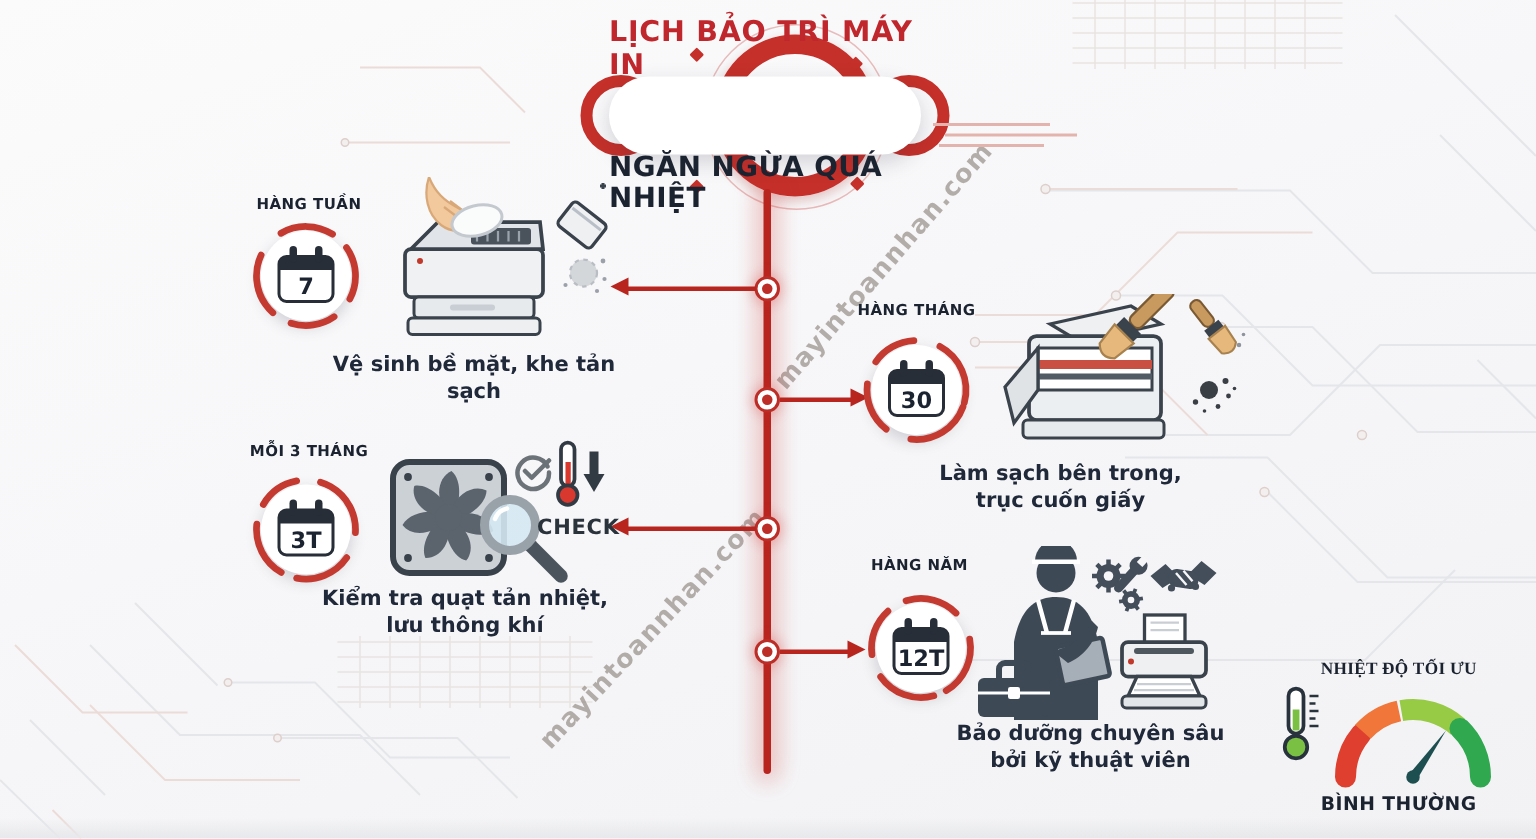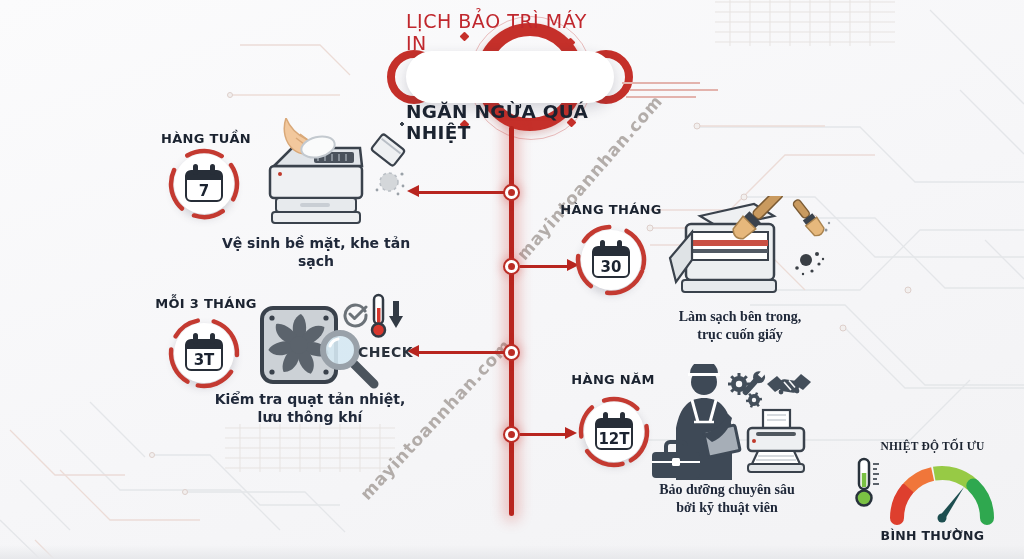--- a/index.html
+++ b/index.html
@@ -24,37 +24,37 @@
   .badge-outline{left:469px;top:16px;width:122px;height:122px;border-radius:50%;
     border:1.5px solid rgba(197,48,42,.30);}
   .badge-ring{left:476px;top:23px;width:108px;height:108px;border-radius:50%;
     border:13px solid #c5302a;box-sizing:border-box;
     box-shadow:0 3px 8px rgba(160,30,25,.25), inset 0 2px 4px rgba(255,255,255,.35);}
   .badge-diamond{width:7px;height:7px;background:#c5302a;transform:rotate(45deg);border-radius:1px;}
   .cap{width:54px;height:54px;border-radius:50%;border:8px solid #c5302a;box-sizing:border-box;}
   .title-pill{left:406px;top:51px;width:208px;height:52px;border-radius:26px;background:#fff;
     box-shadow:0 5px 14px rgba(40,40,60,.18);display:flex;flex-direction:column;
     align-items:center;justify-content:center;line-height:1.15;}
-  .title-line1{font-size:19px;font-weight:normal;color:#c0272d;letter-spacing:.5px;}
+  .title-line1{font-size:19px;font-weight:bold;color:#c0272d;letter-spacing:.5px;}
   .title-line2{font-size:18.5px;font-weight:bold;color:#1b2330;letter-spacing:.3px;margin-top:46px;}
   .speedline{height:1.5px;background:#e3b3ad;}
   
   .tl-line{left:509px;top:126px;width:5px;height:390px;background:#b8251f;border-radius:4px;
     box-shadow:0 0 14px 5px rgba(205,45,38,.28);}
   .tl-node{width:17px;height:17px;border-radius:50%;background:#fff;border:2.5px solid #bb2d26;
     box-sizing:border-box;display:flex;align-items:center;justify-content:center;
     box-shadow:0 0 8px 2px rgba(205,45,38,.25);}
   .tl-node::after{content:"";width:7px;height:7px;border-radius:50%;background:#bb2d26;}
   .conn{height:2.5px;background:#b8251f;}
   .arrow-left{width:0;height:0;border-top:6.5px solid transparent;border-bottom:6.5px solid transparent;
     border-right:12px solid #b8251f;}
   .arrow-right{width:0;height:0;border-top:6.5px solid transparent;border-bottom:6.5px solid transparent;
     border-left:12px solid #b8251f;}
   
-  .sec-label{font-size:13px;font-weight:bold;color:#1b2330;letter-spacing:.3px;text-align:center;width:140px;}
+  .sec-label{font-size:10px;font-weight:bold;color:#1b2330;letter-spacing:.3px;text-align:center;width:140px;}
   .caption{font-size:14px;font-weight:600;color:#20293a;text-align:center;width:210px;line-height:1.25;}
   .check-label{font-size:14px;font-weight:bold;color:#2a323c;letter-spacing:.5px;}
   
   .cal-badge{width:76px;height:76px;}
   .cal-white{position:absolute;left:8px;top:8px;width:60px;height:60px;border-radius:50%;background:#fff;
     box-shadow:0 4px 10px rgba(60,60,80,.22);}
   .cal-icon{position:absolute;left:19px;top:24px;width:38px;height:32px;background:#fff;
     border:2.5px solid #272e38;border-radius:6px;box-sizing:border-box;}
   .cal-head{position:absolute;left:-1px;top:-1px;right:-1px;height:9px;background:#272e38;
     border-radius:4px 4px 0 0;}
@@ -243,21 +243,21 @@
   </svg>
   <svg class="abs" style="left:790px;top:244px;" width="36" height="36" viewBox="0 0 36 36">
     <circle cx="16" cy="16" r="6" fill="#3a3f45"></circle>
     <circle cx="27" cy="10" r="2" fill="#3a3f45"></circle>
       <circle cx="29" cy="20" r="1.6" fill="#3a3f45"></circle>
     <circle cx="7" cy="24" r="1.8" fill="#3a3f45"></circle>
       <circle cx="22" cy="27" r="1.6" fill="#3a3f45"></circle>
     <circle cx="33" cy="15" r="1.2" fill="#3a3f45"></circle>
       <circle cx="13" cy="30" r="1.2" fill="#3a3f45"></circle>
   </svg>
-  <div class="abs caption" style="left:635px;top:308px;font-family:Liberation Serif, serif;">
+  <div class="abs caption" style="left:602px;top:308px;">
     <span>Làm sạch bên trong,</span><br>
     <span>trục cuốn giấy</span>
   </div>
 
   <div class="abs sec-label" style="left:136px;top:296px;">MỖI 3 THÁNG</div>
   <div class="abs cal-badge" style="left:166px;top:315px;">
     <div class="cal-white"></div>
     <svg class="abs" width="76" height="76">
       <circle cx="38" cy="38" r="33" fill="none" stroke="#c43a31" stroke-width="4.5" stroke-linecap="round" stroke-dasharray="38 14 28 16 44 18" transform="rotate(120 38 38)"></circle>
     </svg>
@@ -415,21 +415,21 @@
   <svg class="abs" style="left:742px;top:408px;" width="68" height="68" viewBox="0 0 68 68">
     <rect x="21" y="2" width="27" height="19" fill="#ffffff" stroke="#3a424c" stroke-width="2.2"></rect>
     <path d="M25,7 h19 M25,12 h19" stroke="#c9ced4" stroke-width="1.5"></path>
     <rect x="6" y="20" width="56" height="23" rx="4" fill="#eef0f2" stroke="#3a424c" stroke-width="2.5"></rect>
     <rect x="14" y="24" width="40" height="4" rx="2" fill="#50585f"></rect>
     <circle cx="12" cy="33" r="2" fill="#c0392b"></circle>
     <polygon points="16,43 52,43 58,56 10,56" fill="#ffffff" stroke="#3a424c" stroke-width="2.2"></polygon>
     <path d="M16,48 h36 M14,52 h40" stroke="#c9ced4" stroke-width="1.5"></path>
     <rect x="6" y="56" width="56" height="8" rx="3" fill="#e3e6e9" stroke="#3a424c" stroke-width="2"></rect>
   </svg>
-  <div class="abs caption" style="left:622px;top:481px;font-family:Liberation Serif, serif;">
+  <div class="abs caption" style="left:622px;top:481px;">
     <span>Bảo dưỡng chuyên sâu</span><br>
     <span>bởi kỹ thuật viên</span>
   </div>
 
   <div class="abs" style="left:845px;top:438px;width:175px;height:112px;">
     <div class="abs gauge-title" style="left:0;right:0;top:2px;text-align:center;font-family:Liberation Serif, serif;">NHIỆT ĐỘ TỐI ƯU</div>
     <svg class="abs" style="left:6px;top:18px;" width="30" height="52" viewBox="0 0 30 52">
       <rect x="8" y="3" width="10" height="30" rx="5" fill="#ffffff" stroke="#28323c" stroke-width="2.5"></rect>
       <rect x="10.8" y="17" width="4.5" height="14" fill="#7ac143"></rect>
       <circle cx="13" cy="42" r="7.5" fill="#7ac143" stroke="#28323c" stroke-width="2.5"></circle>

